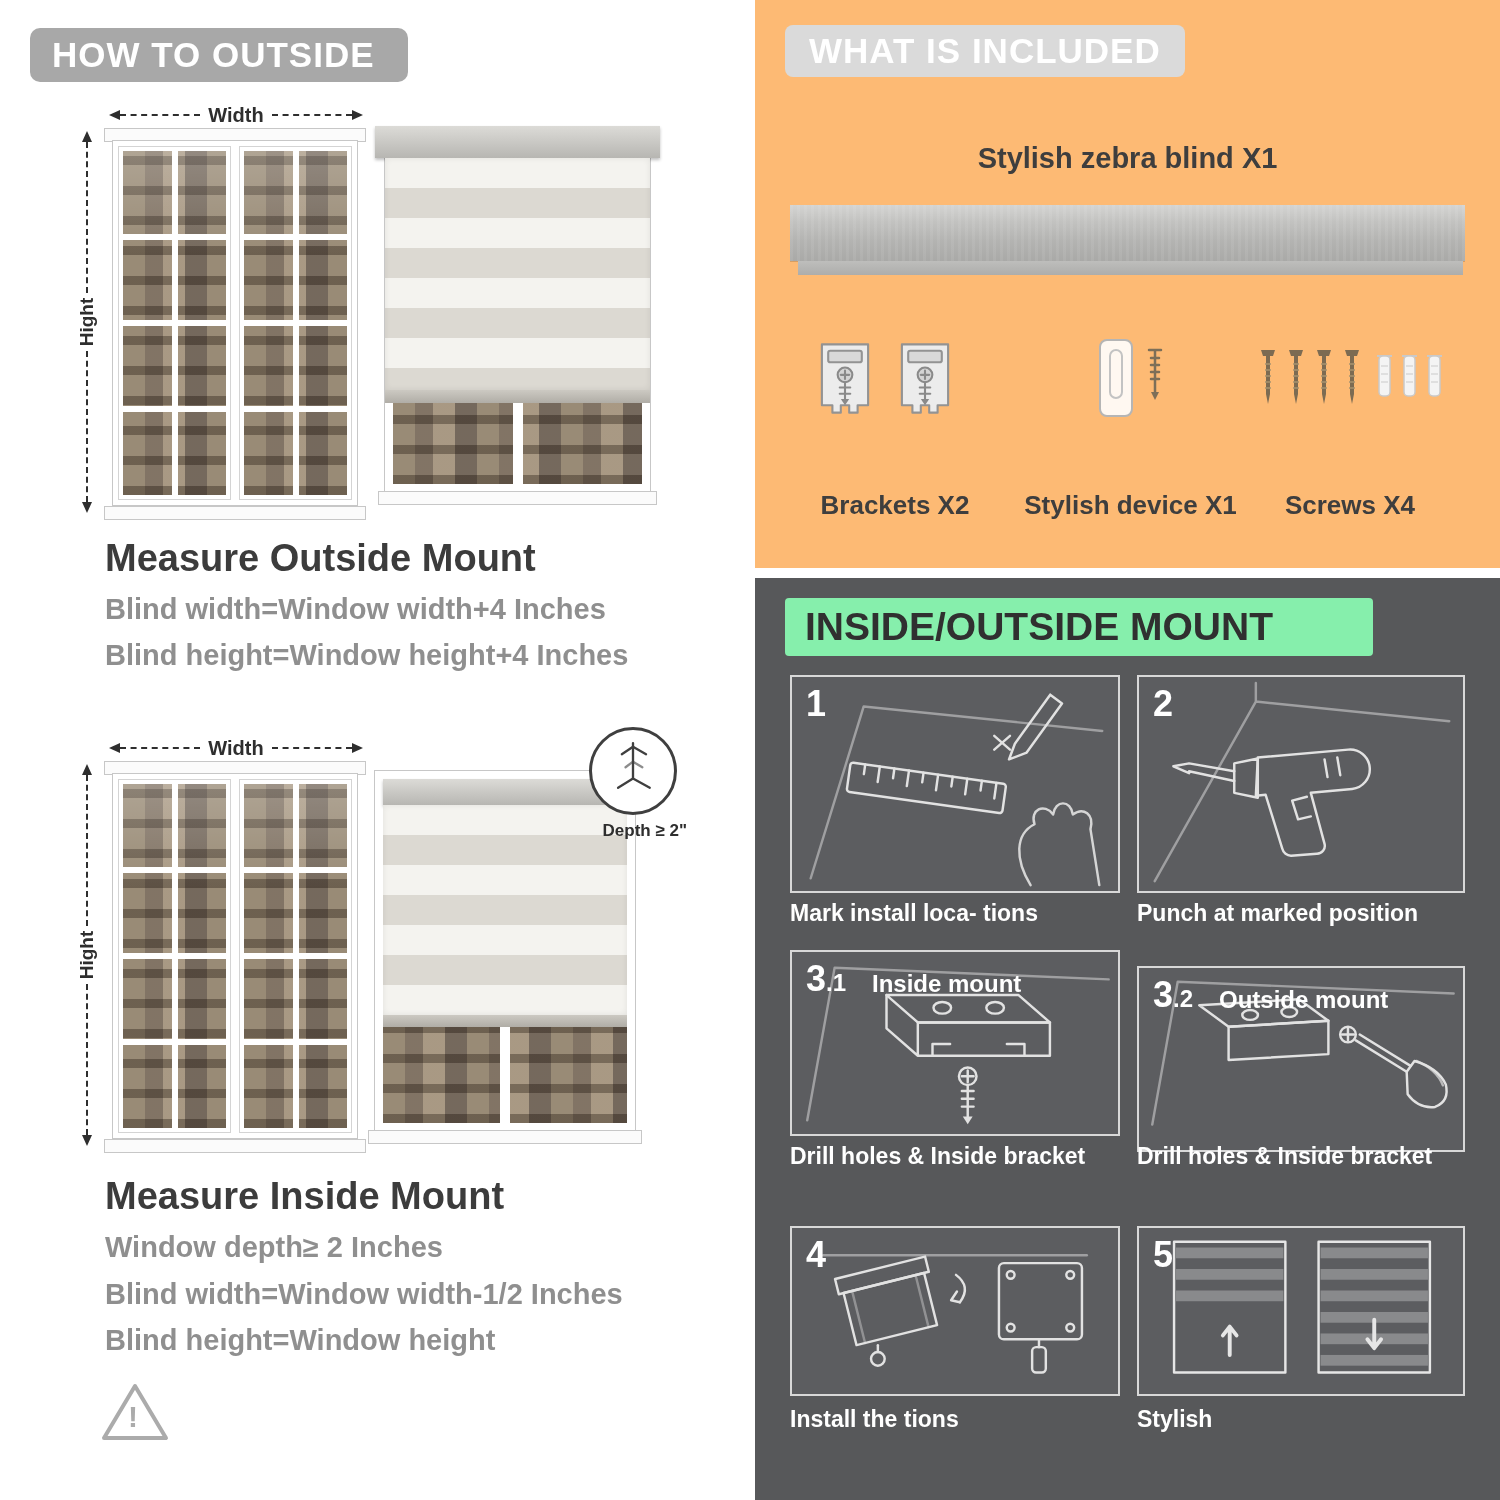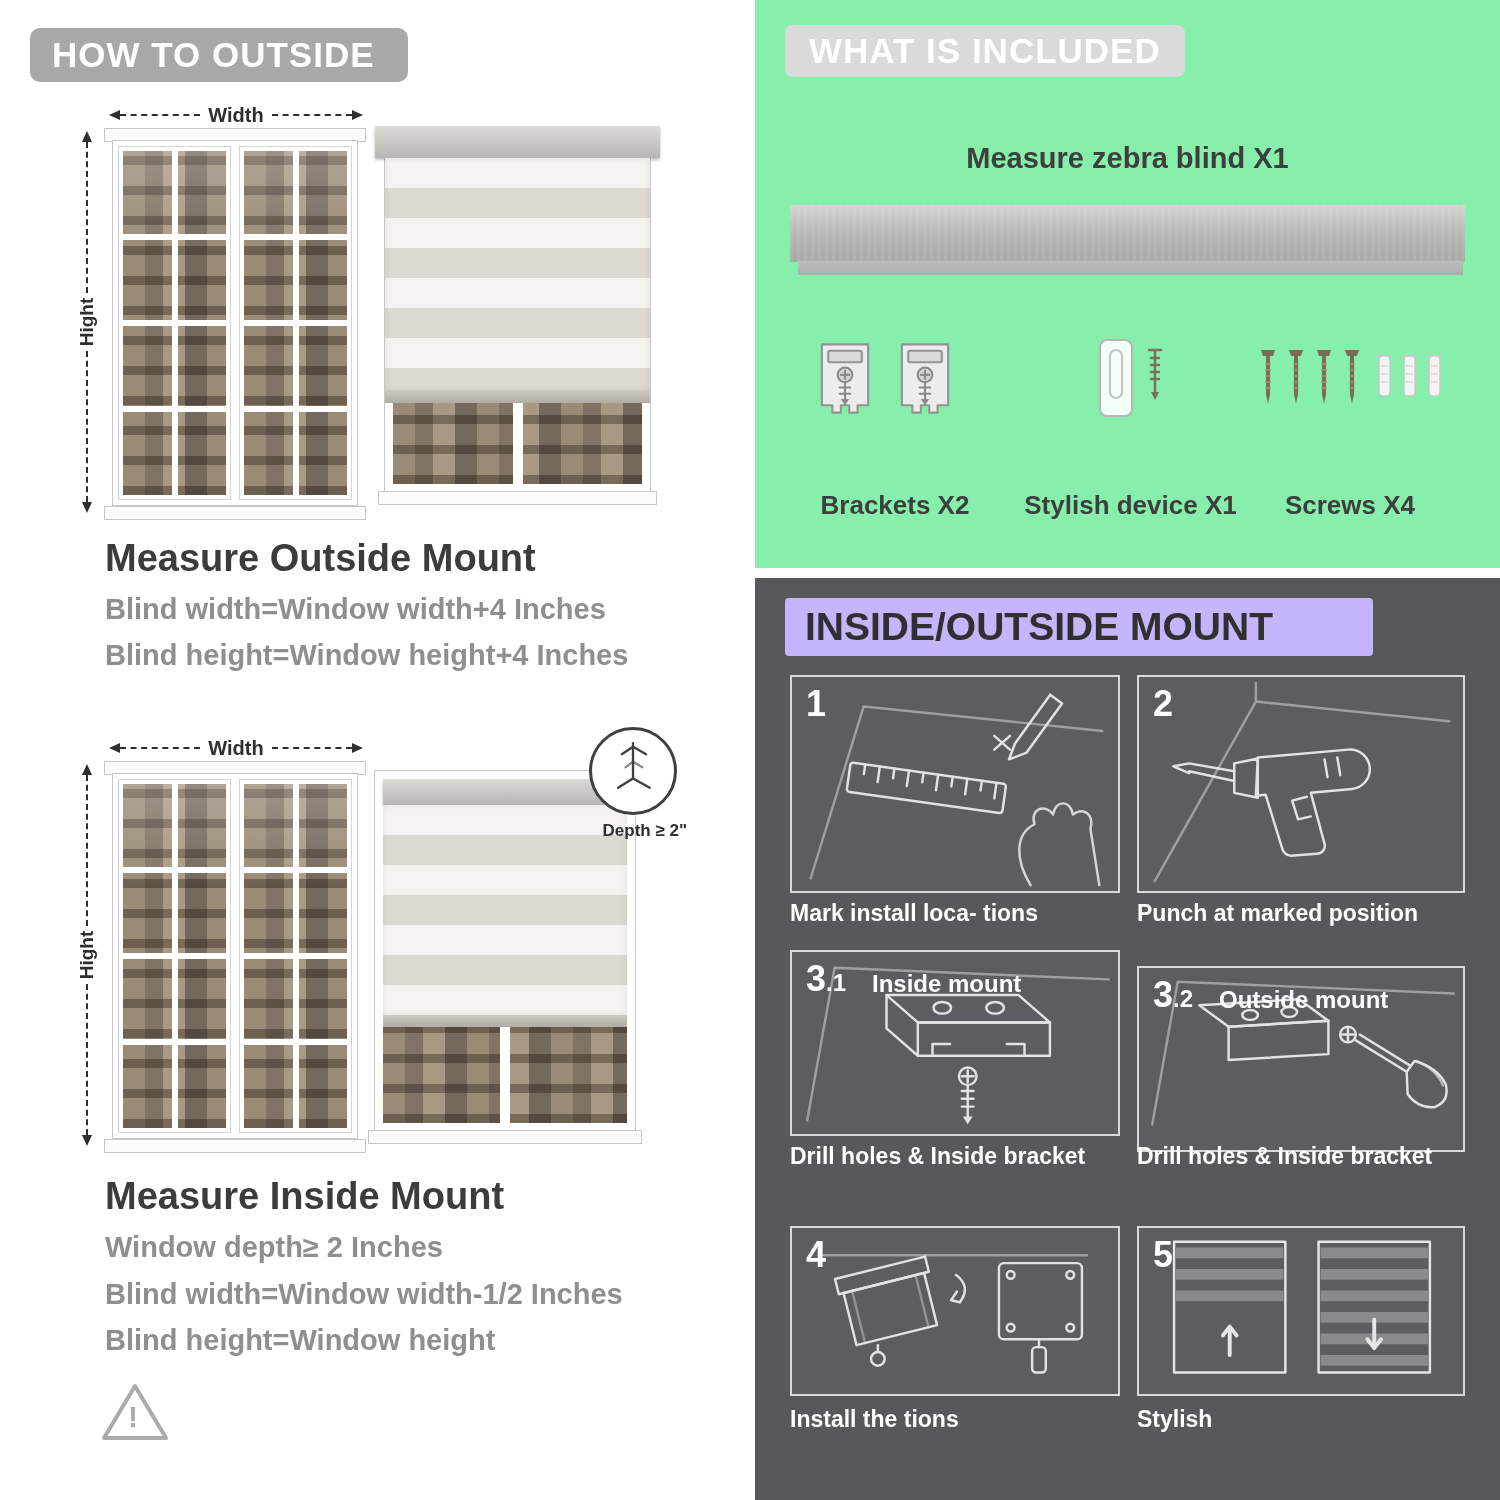--- a/index.html
+++ b/index.html
@@ -8,27 +8,27 @@
   .canvas { position:relative; width:1500px; height:1500px; background:#fff; overflow:hidden; }
 
   
   .banner-measure { position:absolute; left:30px; top:28px; width:378px; height:54px;
     background:#a8a8a8; border-radius:10px; color:#fff; font-size:35px; font-weight:bold;
     line-height:54px; padding-left:22px; letter-spacing:1px; }
   .banner-included { position:absolute; left:30px; top:25px; width:400px; height:52px;
     background:#dadada; border-radius:8px; color:#fff; font-size:35px; font-weight:bold;
     line-height:52px; padding-left:24px; letter-spacing:1px; }
   .banner-mount { position:absolute; left:30px; top:20px; width:588px; height:58px;
-    background:#c4b5fd; border-radius:4px; color:#303030; font-size:39px; font-weight:bold;
+    background:#86efac; border-radius:4px; color:#303030; font-size:39px; font-weight:bold;
     line-height:58px; padding-left:20px; }
   .m-title { position:absolute; font-size:38px; font-weight:bold; color:#3c3c3c; white-space:nowrap; }
   .m-line  { position:absolute; font-size:29px; font-weight:bold; color:#8f8f8f; white-space:nowrap; }
 
   
-  .sec-included { position:absolute; left:755px; top:0; width:745px; height:568px; background:#86efac; }
+  .sec-included { position:absolute; left:755px; top:0; width:745px; height:568px; background:#fdba74; }
   .sec-mount    { position:absolute; left:755px; top:578px; width:745px; height:922px; background:#57585a; }
 
   
   .dim-h { position:absolute; display:flex; align-items:center; height:20px; color:#2e2e2e; }
   .dim-h .dash { flex:1; border-top:2px dashed #2e2e2e; height:0; }
   .dim-h .lbl { font-size:20px; font-weight:bold; padding:0 8px; }
   .tri-l { width:0;height:0;border-top:5px solid transparent;border-bottom:5px solid transparent;border-right:11px solid #2e2e2e; }
   .tri-r { width:0;height:0;border-top:5px solid transparent;border-bottom:5px solid transparent;border-left:11px solid #2e2e2e; }
   .dim-v { position:absolute; display:flex; flex-direction:column; align-items:center; width:20px; color:#2e2e2e; }
   .dim-v .vdash { flex:1; border-left:2px dashed #2e2e2e; width:0; }
@@ -206,21 +206,21 @@
 
   <div class="warn-wrap" style="left:100px;top:1380px;width:70px;height:66px">
     <svg viewBox="0 0 70 64" width="70" height="64">
       <path d="M35 6 L66 58 H4 Z" fill="none" stroke="#ababab" stroke-width="4" stroke-linejoin="round"></path>
     </svg>
     <div class="warn-mark">!</div>
   </div>
 
   <div class="sec-included">
     <div class="banner-included">WHAT IS INCLUDED</div>
-    <div class="product-label">Measure zebra blind X1</div>
+    <div class="product-label">Stylish zebra blind X1</div>
     <div class="headrail"></div>
 
     <div class="item-icons" style="left:58px;top:336px;width:170px;gap:16px">
       <svg viewBox="0 0 60 80" width="64" height="84">
         <path d="M8 8 h44 v58 h-10 v7 h-8 v-7 h-8 v7 h-8 v-7 h-10 z" fill="#ececec" stroke="#939393" stroke-width="2" stroke-linejoin="round"></path>
         <rect x="14" y="14" width="32" height="11" rx="2" fill="#d9d9d9" stroke="#939393" stroke-width="2"></rect>
         <circle cx="30" cy="37" r="7" fill="#d4d4d4" stroke="#8a8a8a" stroke-width="2"></circle>
         <g stroke="#8a8a8a" stroke-width="2" fill="none" stroke-linecap="round">
           <path d="M26 37 h8 M30 33 v8"></path>
           <path d="M30 44 v16 M25 49 h10 M25 55 h10"></path>

